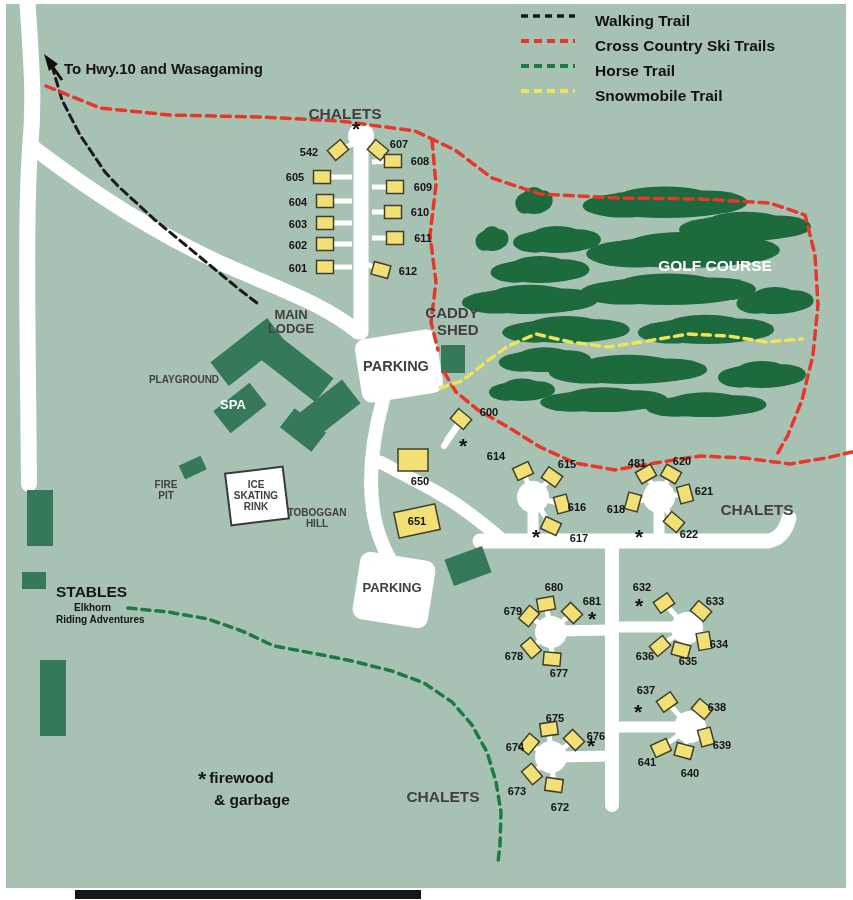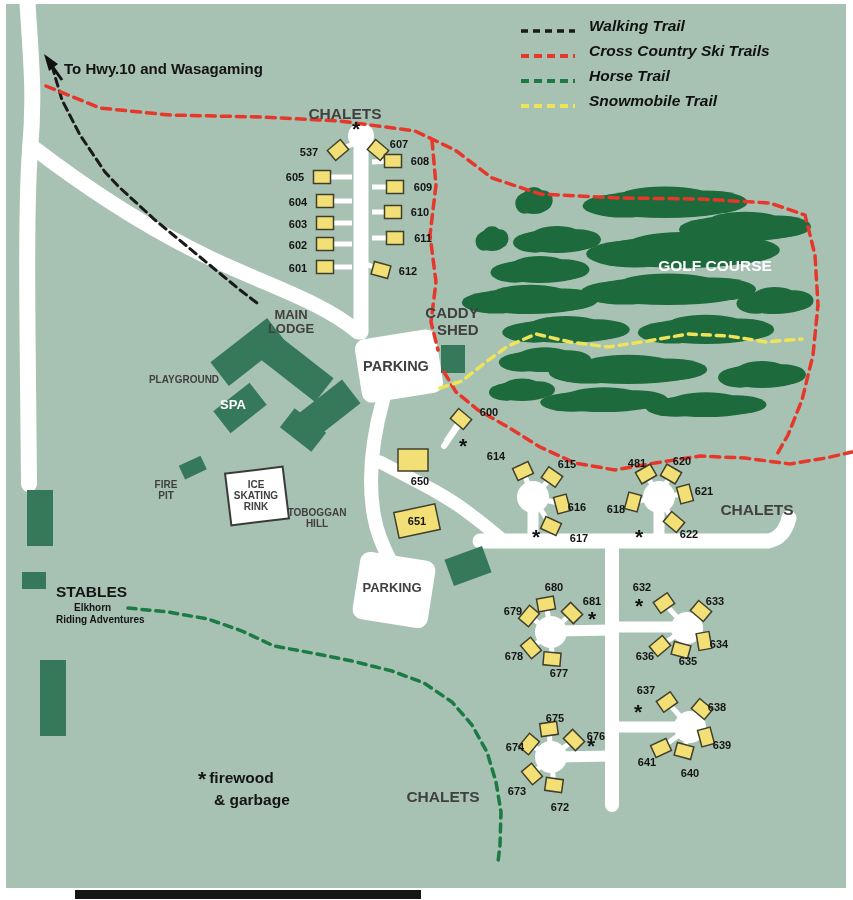--- a/index.html
+++ b/index.html
@@ -9,21 +9,21 @@
   #labels,#markers{pointer-events:none;}
   .lbl{position:absolute;transform:translate(-50%,-50%);text-align:center;font-weight:bold;
        color:#404040;line-height:1.1;white-space:nowrap;}
   .lbl-left{position:absolute;font-weight:bold;color:#141414;line-height:1.2;white-space:nowrap;}
   .s10{font-size:10px;}  .s11{font-size:15px;text-align:right;}  .s13{font-size:13px;}
   .s14{font-size:14.5px;} .s15{font-size:15.5px;}
   .white{color:#ffffff;}
   .num{position:absolute;transform:translate(-50%,-50%);font-size:11px;font-weight:bold;color:#141414;}
   .ast{position:absolute;transform:translate(-50%,-58%);font-size:21px;font-weight:bold;color:#111;}
   .legend{position:absolute;left:519px;top:12px;display:flex;flex-direction:column;gap:2px;}
-  .legend-row{display:flex;align-items:flex-end;gap:12px;height:23px;font-style:italic;}
+  .legend-row{display:flex;align-items:flex-start;gap:18px;height:23px;}
   .legend-label{font-size:15.5px;font-weight:bold;color:#111;}
   .star{font-size:21px;font-weight:bold;vertical-align:-3px;margin-right:3px;}
   .indent{margin-left:16px;}
   .sub-indent{margin-left:18px;}
 </style>
 </head>
 <body>
 
 <div id="stage">
 
@@ -325,21 +325,21 @@
       <div class="legend-row">
         <svg width="58" height="8">
             <line x1="2" y1="4" x2="56" y2="4" stroke-width="4" stroke-dasharray="8 5" stroke="#efe358"></line>
           </svg>
         <span class="legend-label">Snowmobile Trail</span>
       </div>
     </div>
   </div>
 
   <div id="markers">
-      <div class="num" style="left: 309px; top: 152px;">537</div>
+      <div class="num" style="left: 309px; top: 152px;">542</div>
       <div class="num" style="left: 399px; top: 144px;">607</div>
       <div class="num" style="left: 295px; top: 177px;">605</div>
       <div class="num" style="left: 420px; top: 161px;">608</div>
       <div class="num" style="left: 298px; top: 202px;">604</div>
       <div class="num" style="left: 423px; top: 187px;">609</div>
       <div class="num" style="left: 298px; top: 224px;">603</div>
       <div class="num" style="left: 420px; top: 212px;">610</div>
       <div class="num" style="left: 298px; top: 245px;">602</div>
       <div class="num" style="left: 423px; top: 238px;">611</div>
       <div class="num" style="left: 298px; top: 268px;">601</div>

